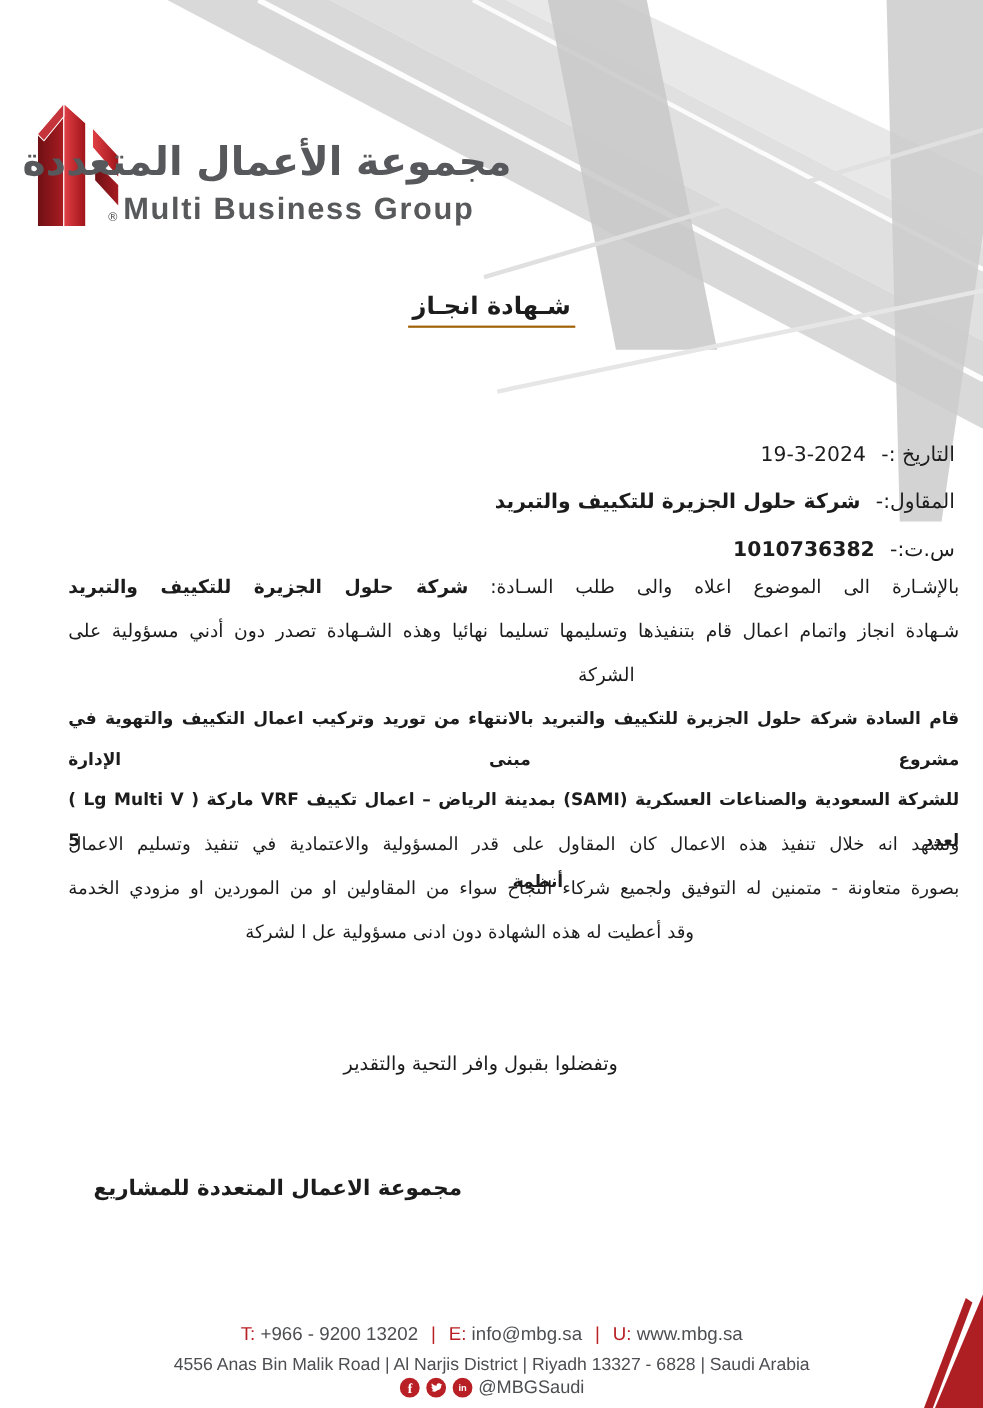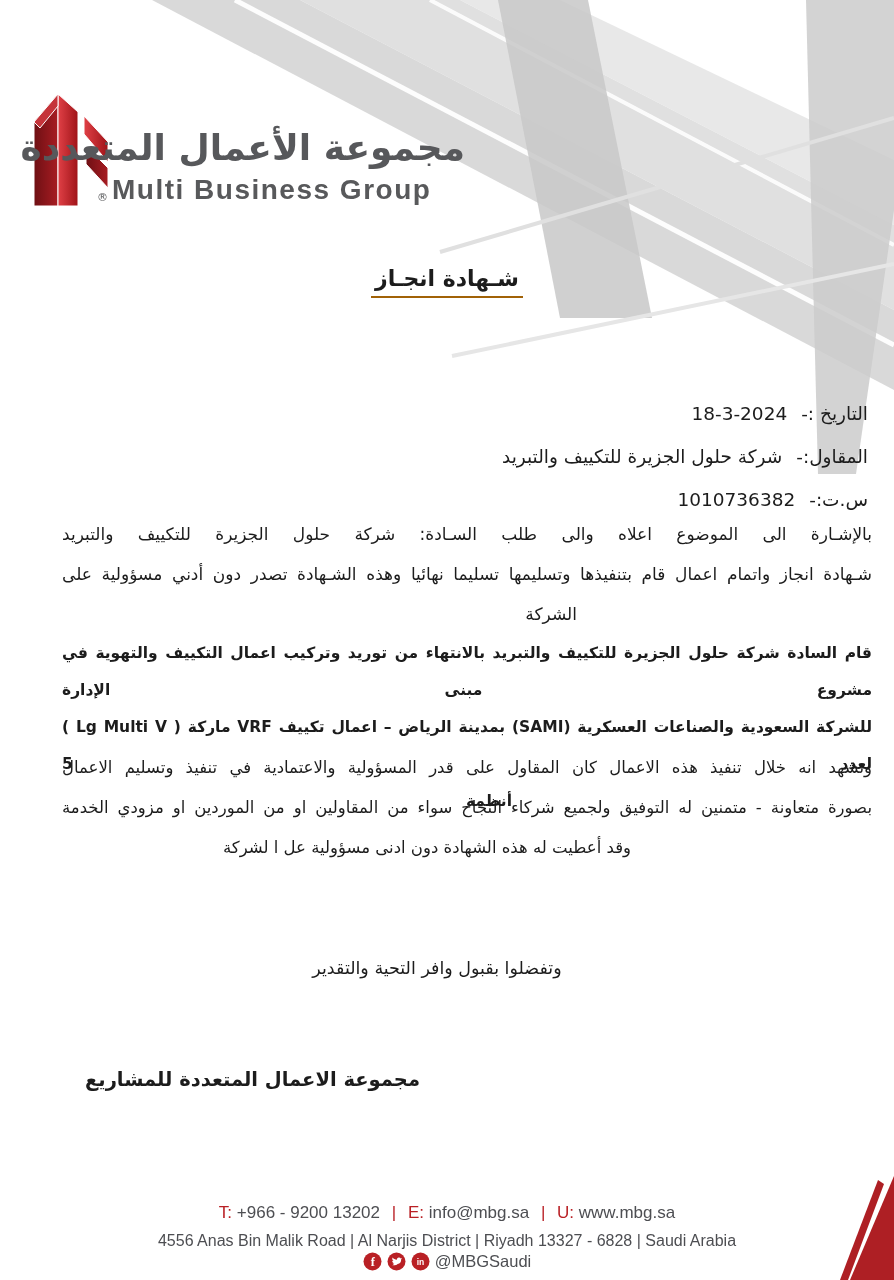--- a/index.html
+++ b/index.html
@@ -35,21 +35,21 @@
     display:inline-block;font-size:22px;font-weight:bold;
     border-bottom:2px solid #a16207;padding:0 4px 5px;direction:rtl;
   }
 
   
   .meta{
     position:absolute;top:392px;right:26px;direction:rtl;text-align:right;
     font-size:18.5px;line-height:43px;white-space:nowrap;
   }
   .meta .value{margin-right:14px;}
-  .bold{font-weight:normal;}
+  .bold{font-weight:bold;}
 
   
   .para{position:absolute;left:62px;width:810px;direction:rtl;}
   .para > div{overflow:hidden;}
   .p1{top:514px;font-size:17px;line-height:40px;}
   .p2{top:635px;font-size:15.5px;line-height:37px;font-weight:bold;}
   .p3{top:748px;font-size:16.5px;line-height:40px;}
   .jl{text-align:justify;text-align-last:justify;text-justify:inter-word;}
   .p1l3{text-align:right;padding-right:295px;}
   .p2l3{text-align:right;padding-right:360px;}
@@ -115,21 +115,21 @@
   <div class="logo-ar">مجموعة الأعمال المتعددة</div>
   <span class="rmark">®</span>
   <div class="logo-en">Multi Business Group</div>
 
   <div class="title-wrap">
     <span class="title">شـهادة انجـاز</span>
   </div>
 
   <div class="meta">
     <div>
-      <span>التاريخ :-</span><span class="value">2024-3-18</span>
+      <span>التاريخ :-</span><span class="value">2024-3-19</span>
     </div>
     <div>
       <span>المقاول:-</span><span class="value bold">شركة حلول الجزيرة للتكييف والتبريد</span>
     </div>
     <div>
       <span>س.ت:-</span><span class="value bold">1010736382</span>
     </div>
   </div>
 
   <div class="para p1">

